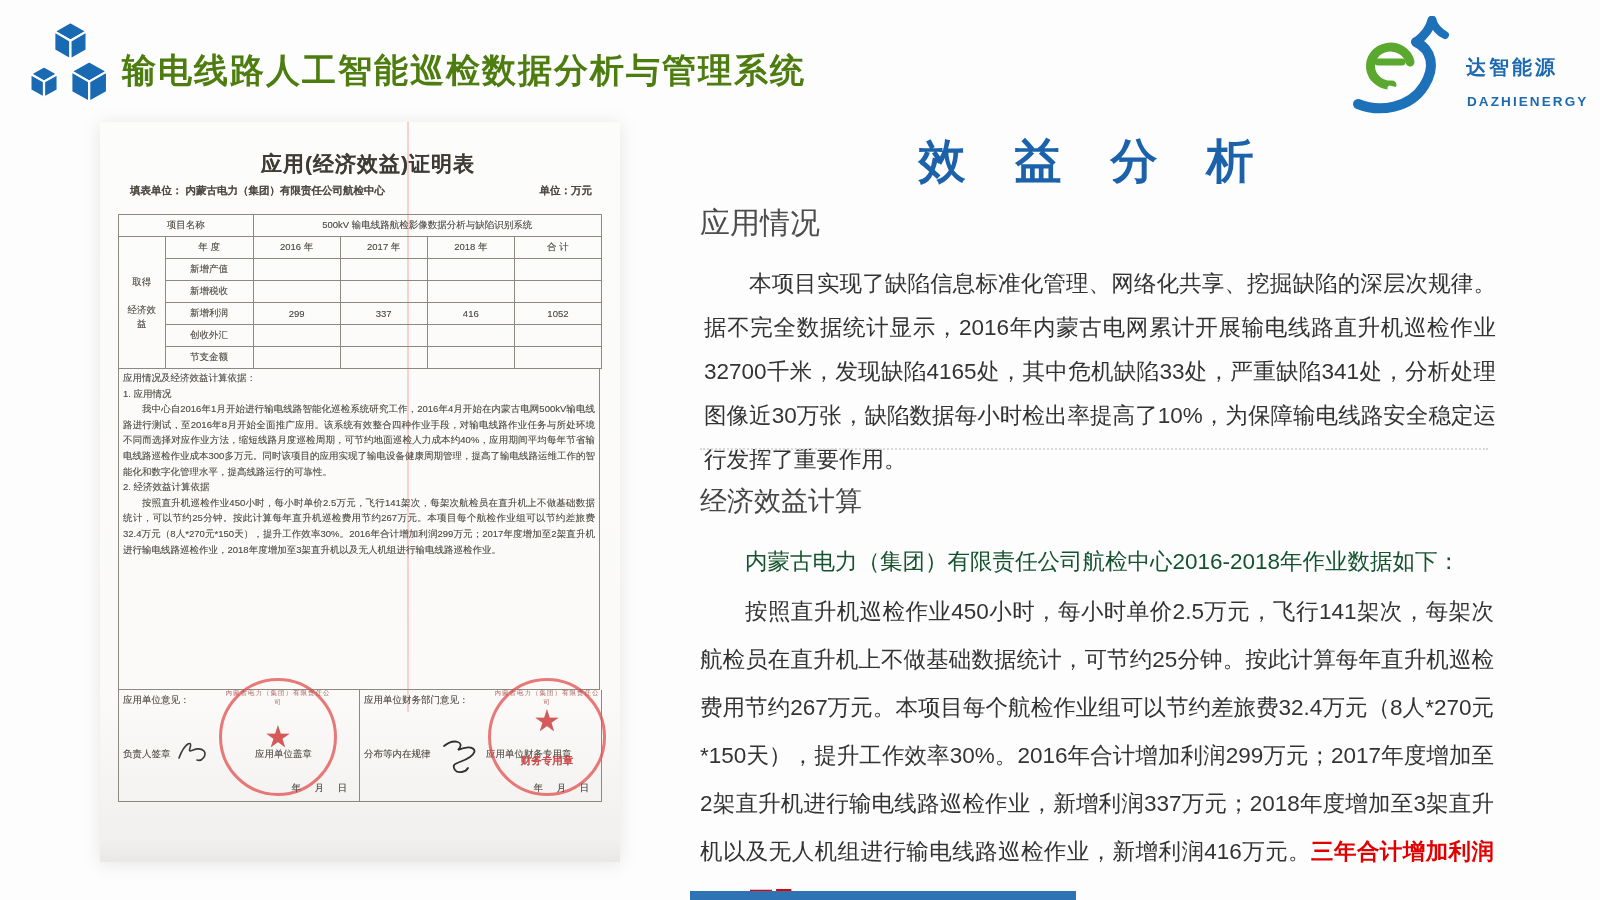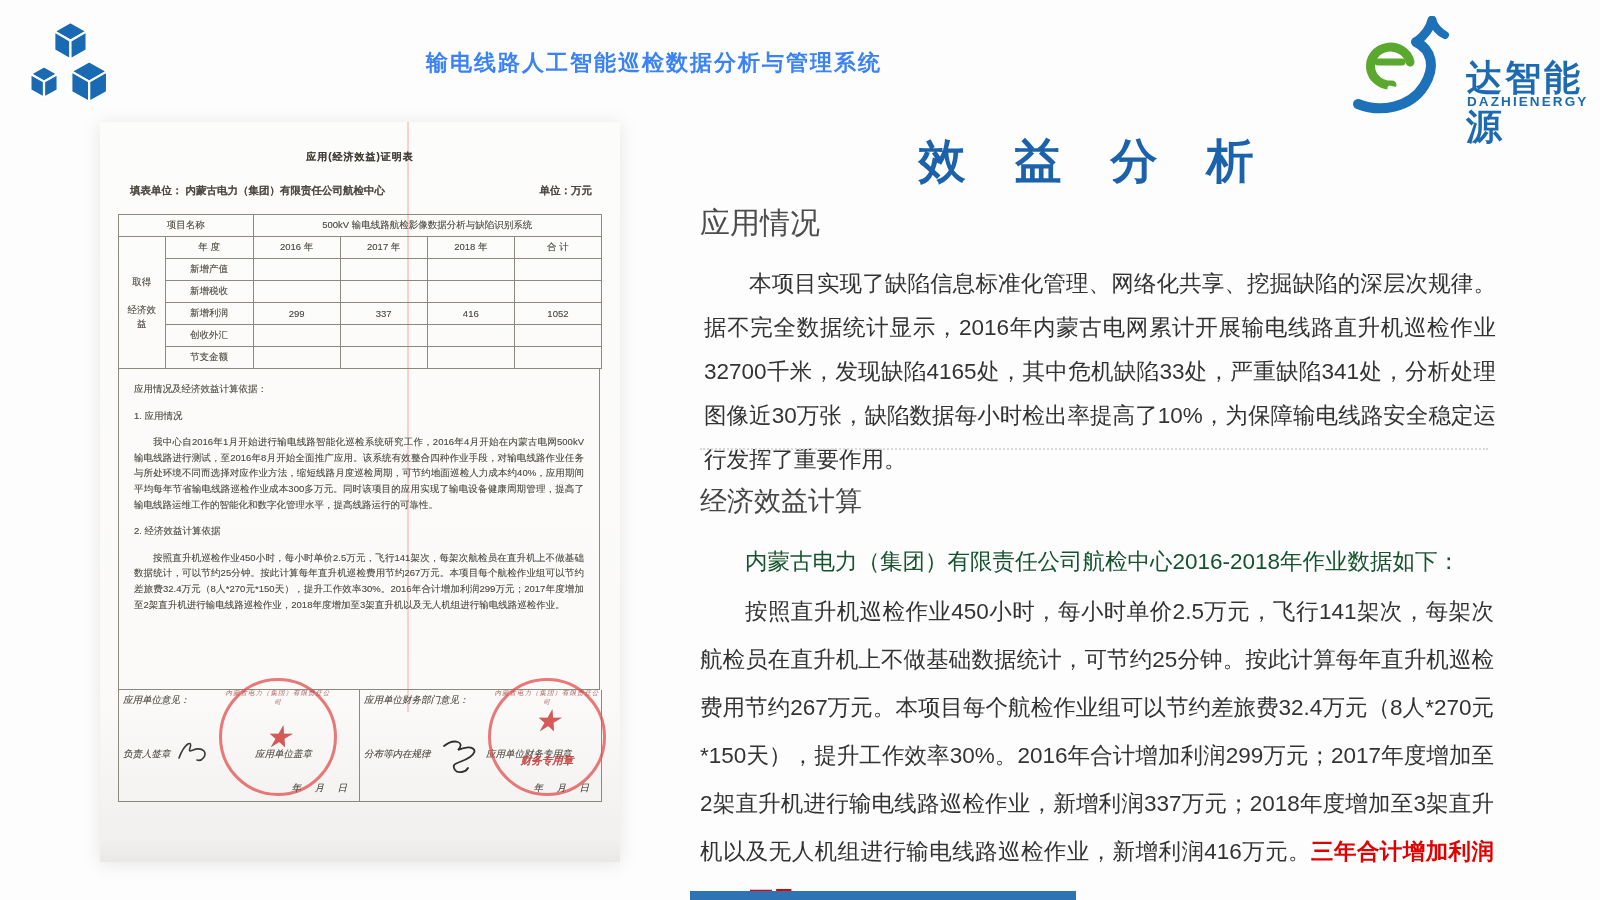--- a/index.html
+++ b/index.html
@@ -6,46 +6,46 @@
   body{
     width:1600px;height:900px;position:relative;overflow:hidden;
     background:#fdfdfe;
     font-family:"Liberation Sans", sans-serif;
     -webkit-font-smoothing:antialiased;
   }
   
   .hdr-logo{position:absolute;left:30px;top:22px;width:86px;height:92px;}
   .hdr-title{
     position:absolute;left:122px;top:48px;width:760px;
-    font-size:22px;font-weight:600;color:#3b82f6;letter-spacing:2px;text-align:right;
+    font-size:34px;font-weight:600;color:#4d7c0f;letter-spacing:2px;
   }
   .brand{position:absolute;left:1334px;top:12px;width:260px;height:110px;}
   .brand svg{position:absolute;left:10px;top:4px;}
   .brand-cn{
-    position:absolute;left:132px;top:42px;font-size:36px;font-weight:700;
+    position:absolute;left:132px;top:42px;font-size:20px;font-weight:700;
     color:#1d6ab0;letter-spacing:3px;
   }
   .brand-en{
     position:absolute;left:133px;top:82px;font-size:13.5px;font-weight:700;
     color:#1d6ab0;letter-spacing:2.1px;
   }
   
   .scan{
     position:absolute;left:100px;top:122px;width:520px;height:740px;
     background:linear-gradient(180deg,#fcfcfa 0%,#fbfaf8 78%,#f1f0ee 97%,#e9e8e6 100%);
     box-shadow:0 2px 16px rgba(120,120,120,.18);
     color:#56524a;
   }
   .scan .fold{
     position:absolute;left:307px;top:0;width:2px;height:590px;
     background:rgba(244,140,140,.38);
   }
   .doc-title{
-    position:absolute;left:0;top:28px;width:100%;text-align:center;
-    font-size:10px;font-weight:700;color:#3e3b34;letter-spacing:1px;
+    position:absolute;left:8px;top:28px;width:100%;text-align:center;
+    font-size:21px;font-weight:700;color:#3e3b34;letter-spacing:1px;
     text-shadow:0 0 .6px rgba(80,75,65,.7);
   }
   .doc-unitline{
     position:absolute;left:30px;top:62px;width:470px;font-size:10.5px;font-weight:700;
     color:#4c4942;text-shadow:0 0 .5px rgba(80,75,65,.6);
   }
   .doc-unitline .u2{position:absolute;right:8px;top:0;}
   table.doc-table{
     position:absolute;left:18px;top:92px;width:484px;border-collapse:collapse;
     font-size:9.5px;color:#55514a;
@@ -54,24 +54,24 @@
     border:1px solid #8d897f;height:21px;text-align:center;padding:0 6px;
     text-shadow:0 0 .5px rgba(85,80,70,.55);
   }
   .basis{
     position:absolute;left:18px;top:246px;width:482px;height:322px;
     border:1px solid #8d897f;border-top:none;
     font-size:9.5px;line-height:15.6px;color:#55514a;
     padding:2px 4px 0 4px;box-sizing:border-box;text-align:justify;
     text-shadow:0 0 .5px rgba(85,80,70,.5);
   }
-  .basis p{margin:11px;text-indent:2em;}
+  .basis p{margin:0;text-indent:2em;}
   .basis .nohang{text-indent:0;}
   .opinion{
-    position:absolute;left:18px;top:568px;width:484px;height:112px;display:flex;font-style:italic;
+    position:absolute;left:18px;top:568px;width:484px;height:112px;display:flex;
   }
   .op-cell{
     position:relative;width:50%;height:100%;border:1px solid #8d897f;border-top:none;
     box-sizing:border-box;font-size:9.5px;color:#55514a;
     text-shadow:0 0 .5px rgba(85,80,70,.5);
   }
   .op-cell + .op-cell{border-left:none;}
   .op-label{position:absolute;left:4px;top:4px;}
   .op-sign{position:absolute;left:4px;top:58px;}
   .op-stamp-label{position:absolute;top:58px;color:#58544c;}

